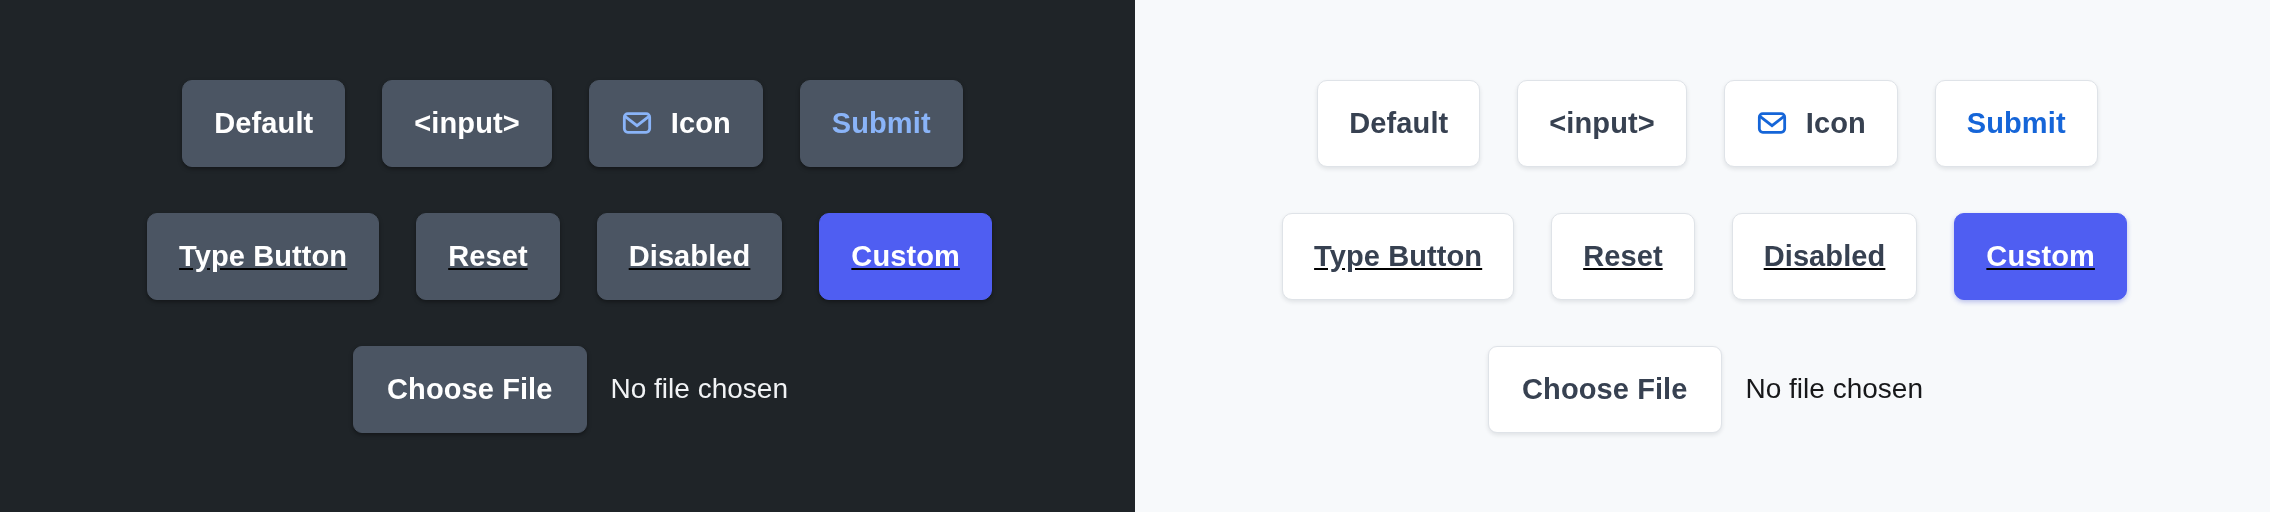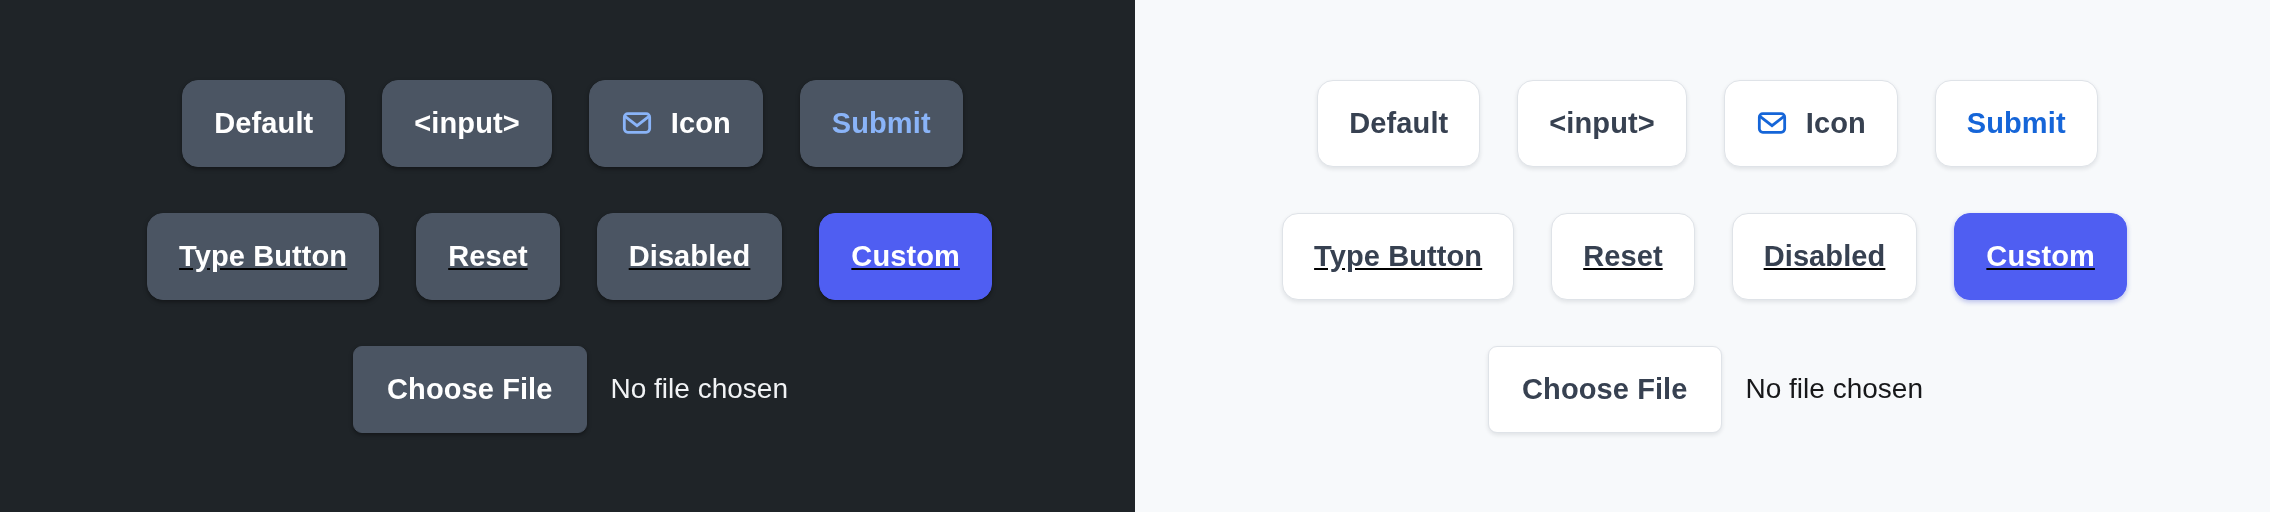--- a/index.html
+++ b/index.html
@@ -29,21 +29,21 @@
   .row.r1{padding-left:10px;}
   .row.r2{padding-left:4px;text-decoration:underline;}
   .row.r3{gap:0;padding-left:6px;}
 
   .btn{
     box-sizing:border-box;
     display:inline-flex;
     align-items:center;
     justify-content:center;
     gap:18px;
-    border-radius:16px;
+    border-radius:10px;
     font-size:29px;
     font-weight:bold;
     letter-spacing:.1px;
     white-space:nowrap;
     cursor:pointer;
     user-select:none;
   }
 
   
   .dark .btn{

